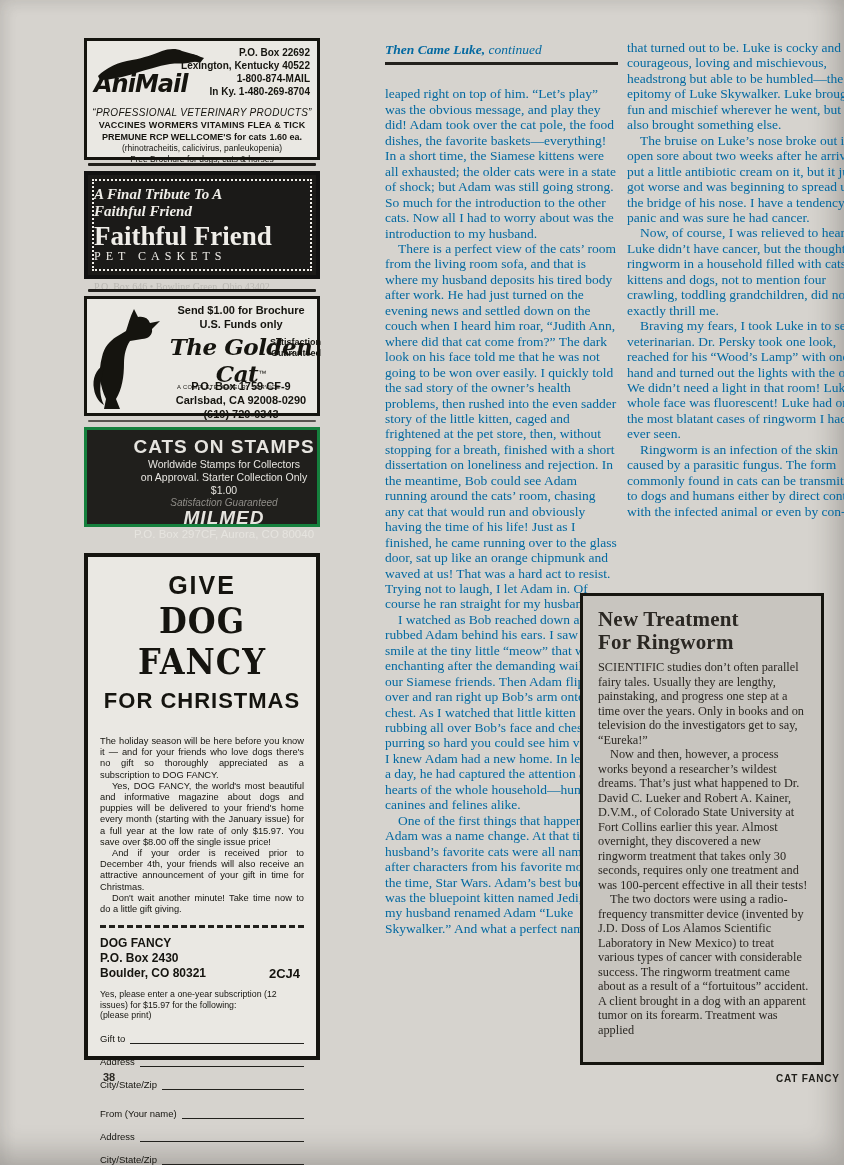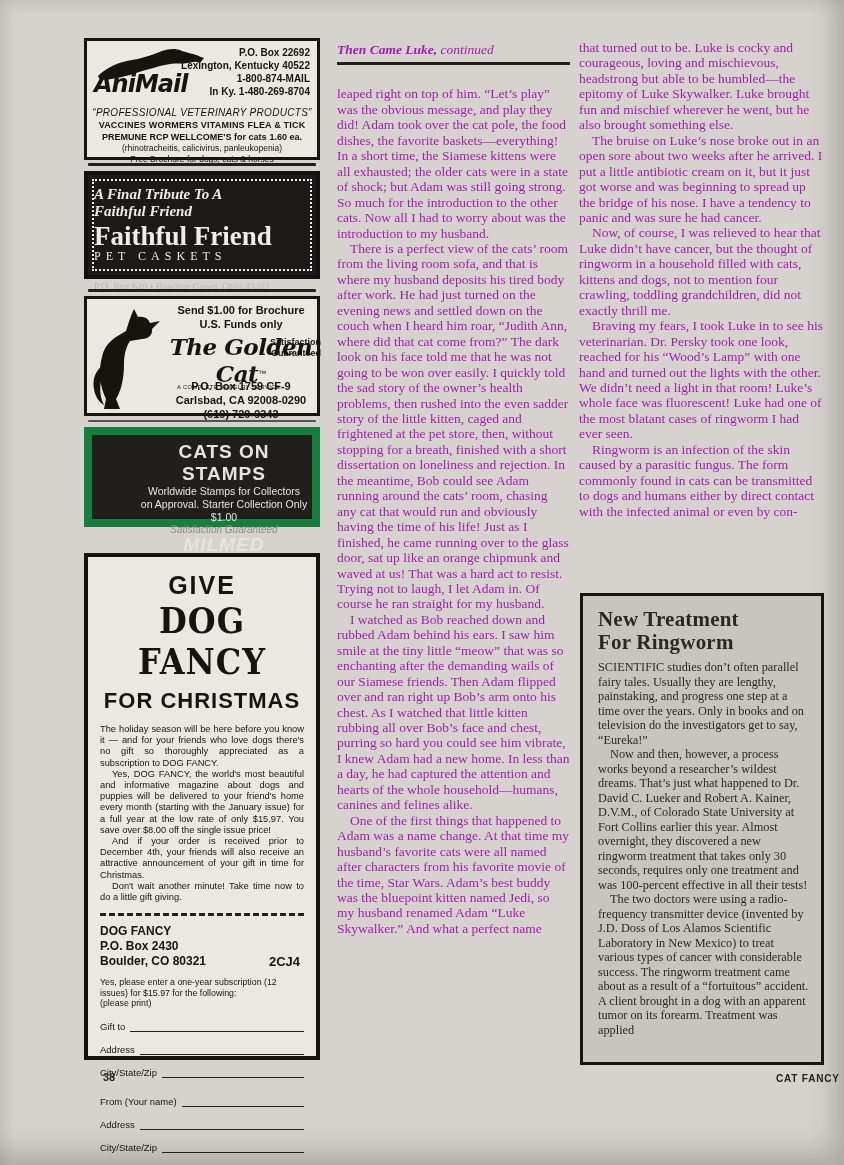--- a/index.html
+++ b/index.html
@@ -40,46 +40,46 @@
   .golden-right { position:absolute; left:78px; top:4px; width:152px; text-align:center; font-family:"Liberation Sans", sans-serif; }
   .golden-offer { font-weight:bold; font-size:11px; line-height:14px; }
   .golden-brandrow { position:relative; height:40px; margin-top:2px; }
   .golden-brand { font-family:"DejaVu Serif", serif; font-style:italic; font-weight:bold; font-size:23px; letter-spacing:-.5px; }
   .golden-tm { font-size:8px; vertical-align:super; }
   .golden-jewelry { font-size:5.8px; letter-spacing:.4px; margin-top:-3px; text-align:left; padding-left:12px;}
   .golden-satis { position:absolute; right:-4px; top:4px; font-weight:bold; font-size:9px; line-height:11px; text-align:right; }
   .golden-addr { font-weight:bold; font-size:11px; line-height:14px; margin-top:6px; }
 
   
-  .stamps { top:427px; height:100px; background:#201f1c; border:8px solid #15803d; color:#e6e4df; text-align:center; font-family:"Liberation Sans", sans-serif; padding-top:6px; }
+  .stamps { top:427px; height:100px; background:#201f1c; border:3px solid #15803d; color:#e6e4df; text-align:center; font-family:"Liberation Sans", sans-serif; padding-top:6px; }
   .stamps-title { font-weight:bold; font-size:19px; letter-spacing:1px; }
   .stamps-line { font-size:10.5px; line-height:13px; }
   .stamps-satis { font-style:italic; font-size:10px; color:#8f8d88; }
   .stamps-brand { font-weight:bold; font-style:italic; font-size:19px; letter-spacing:1px; line-height:20px; }
   .stamps-addr { font-size:11.5px; }
 
   
   .dogfancy { top:553px; height:507px; border:4px solid #15140f; background:#eae8e3; padding:14px 12px 8px; font-family:"Liberation Sans", sans-serif; }
   .df-give { text-align:center; font-weight:bold; font-size:25px; letter-spacing:2px; }
   .df-brand { text-align:center; font-family:"DejaVu Serif", serif; font-weight:bold; font-size:32px; letter-spacing:1px; margin-top:4px; transform:scaleY(1.08); }
-  .df-xmas { text-align:center; font-weight:bold; font-size:22px; letter-spacing:1px; margin:8px 0 10px; }
+  .df-xmas { text-align:center; font-weight:bold; font-size:22px; letter-spacing:1px; margin:8px 0 22px; }
   .df-body p { font-size:9.3px; line-height:11.2px; text-align:justify; }
   .df-body p.ind { text-indent:12px; }
   .df-dash { border-top:3px dashed #22211d; margin:10px 0 8px; }
   .df-addr { position:relative; font-weight:bold; font-size:12px; line-height:15px; }
   .df-code { position:absolute; right:4px; bottom:0; font-size:13px; font-weight:bold; }
   .df-instr { font-size:8.8px; line-height:10.5px; margin-top:8px; }
   .df-field { display:flex; align-items:flex-end; font-size:9.5px; margin-top:12px; }
   .df-field .line { flex:1; border-bottom:1.6px solid #22211d; margin-left:5px; height:10px; }
   .df-gap { margin-top:18px; }
   .df-checks { display:flex; margin-top:12px; font-size:9.5px; }
   .df-checks .colA { width:54%; } .df-checks .colB { width:46%; }
 
   
-  .artcol { position:absolute; color:#a21caf; font-size:13.5px; line-height:15.45px; }
+  .artcol { position:absolute; color:#0369a1; font-size:13.5px; line-height:15.45px;margin-left:48px; }
   .artcol p { margin:0; }
   .artcol p.ind { text-indent:13px; }
   #col-mid { left:337px; top:42px; width:233px; }
   #col-right { left:579px; top:40px; width:245px; }
   .cont-header { font-size:13.5px; margin-bottom:5px; }
   .cont-title { font-weight:bold; font-style:italic; }
   .cont-word { font-style:italic; }
   .cont-rule { height:3px; background:#23211d; margin-bottom:21px; }
 
   

